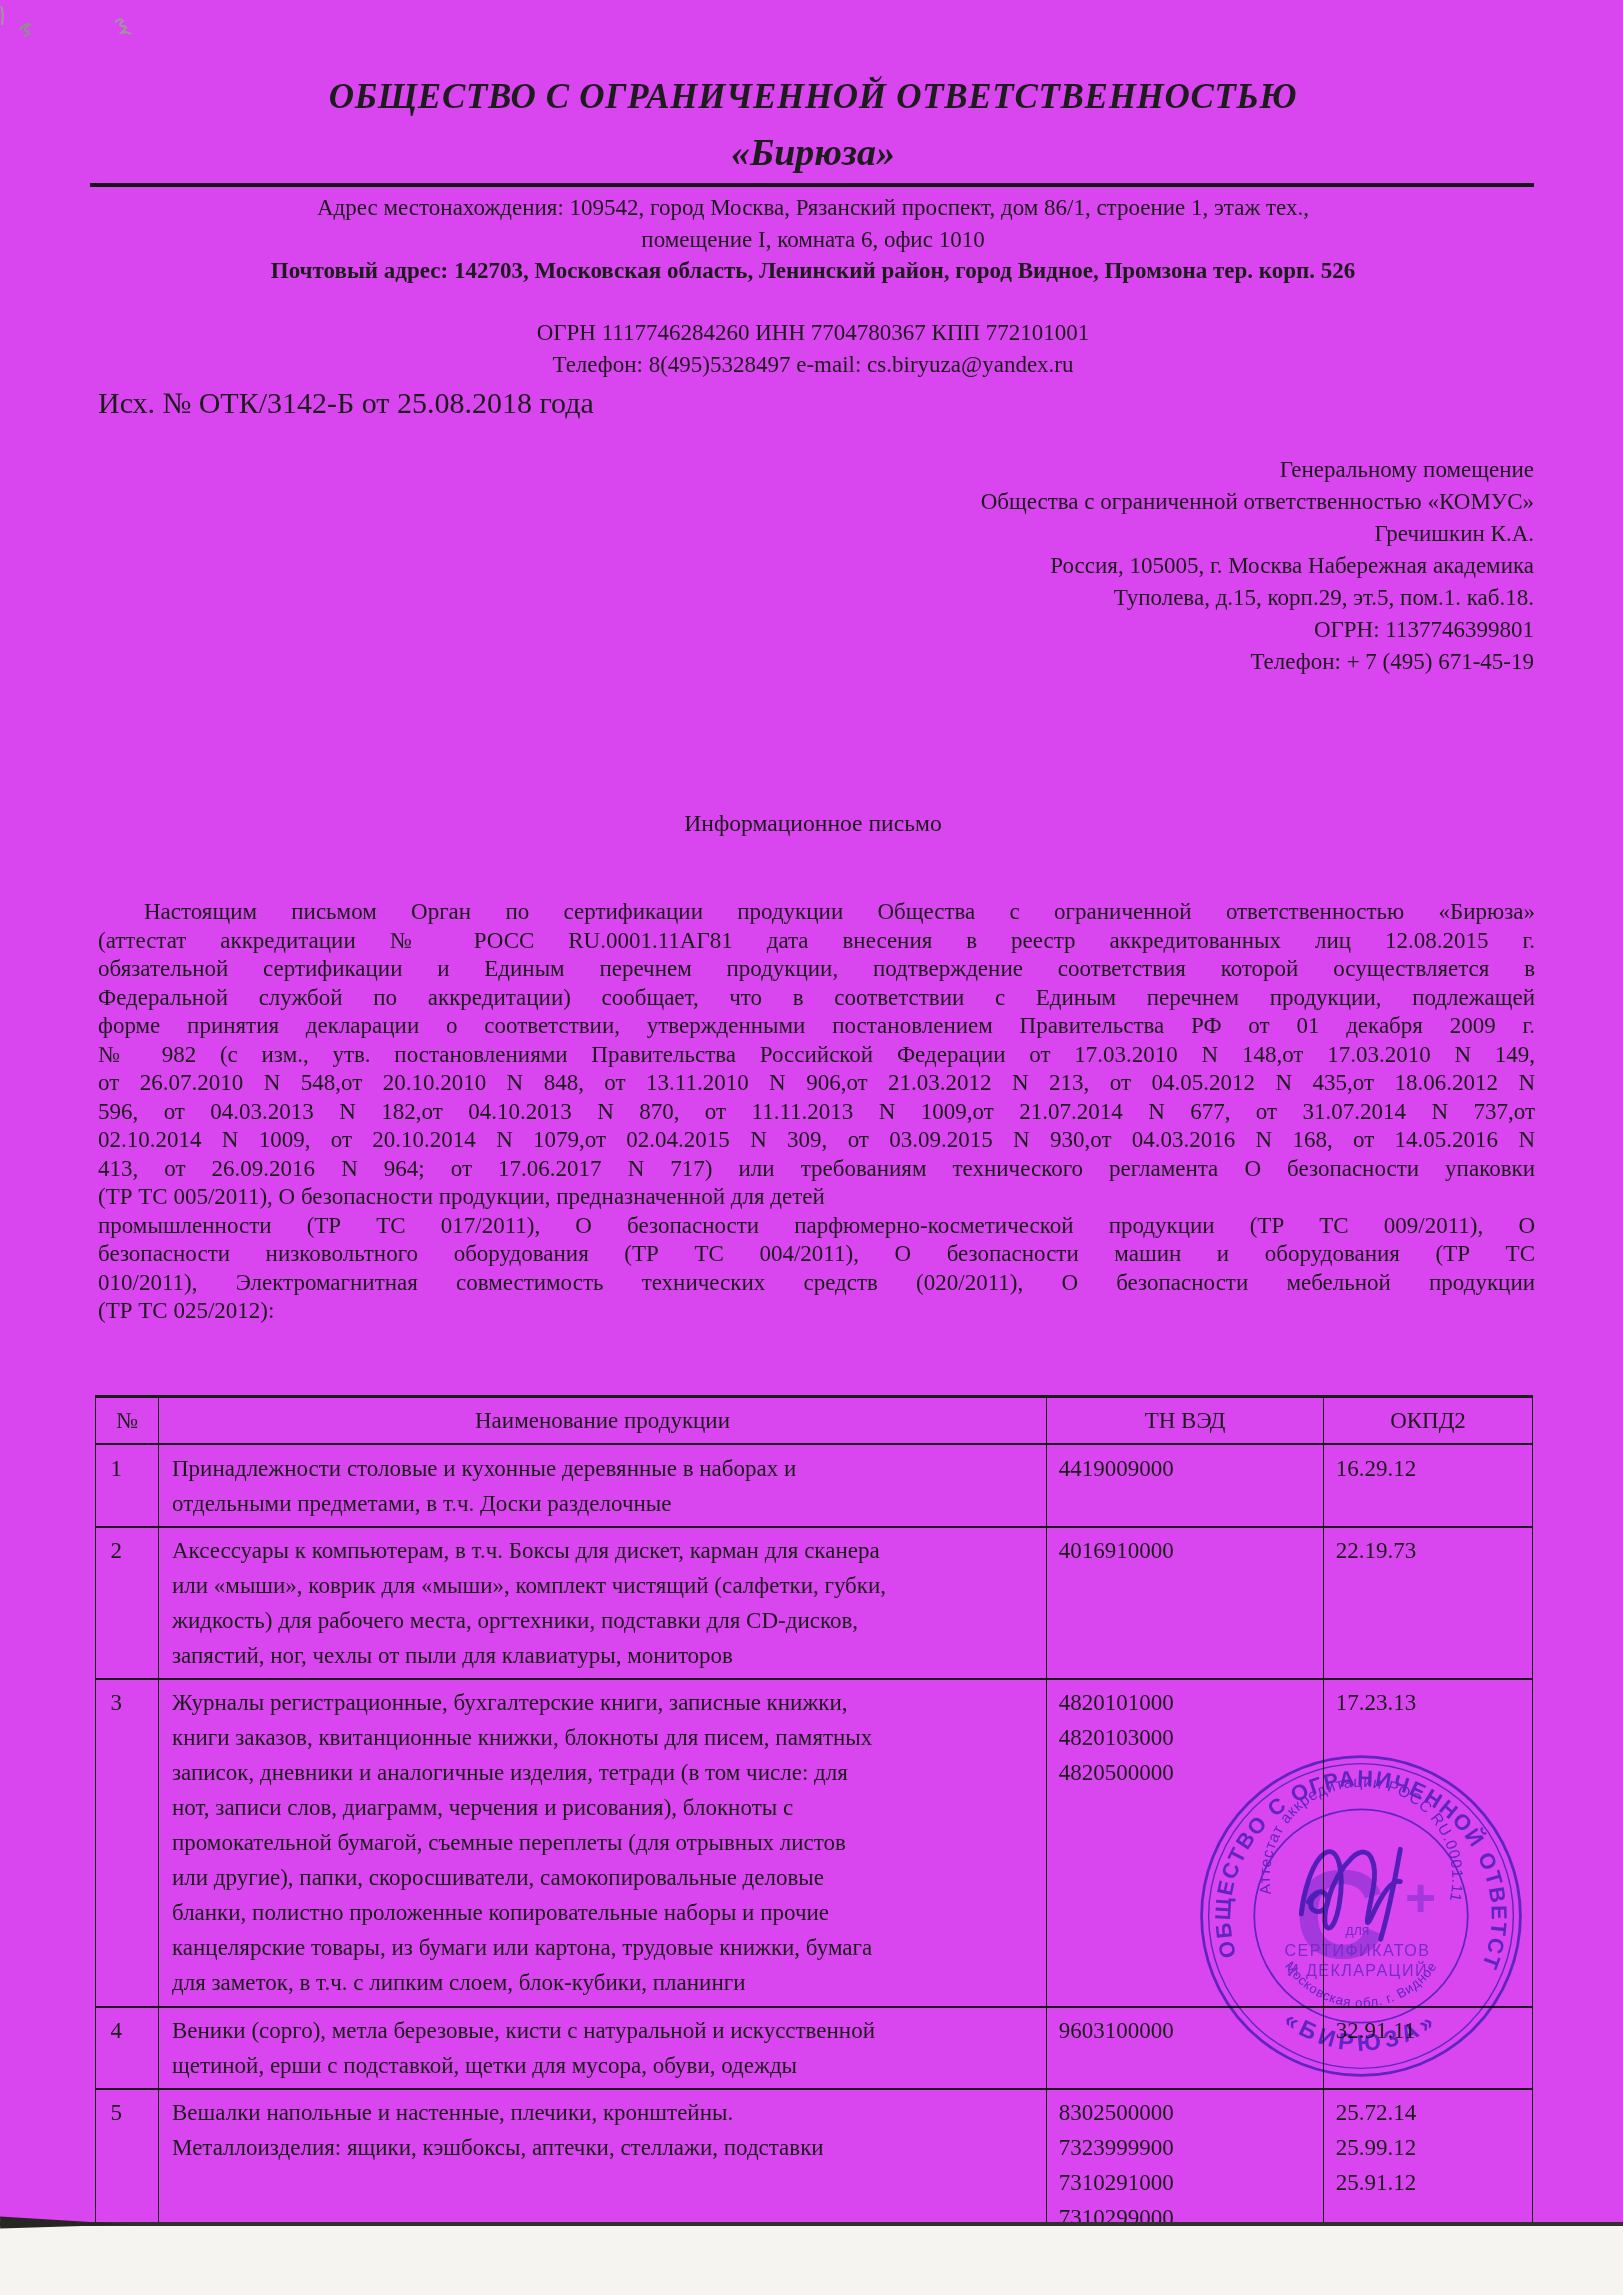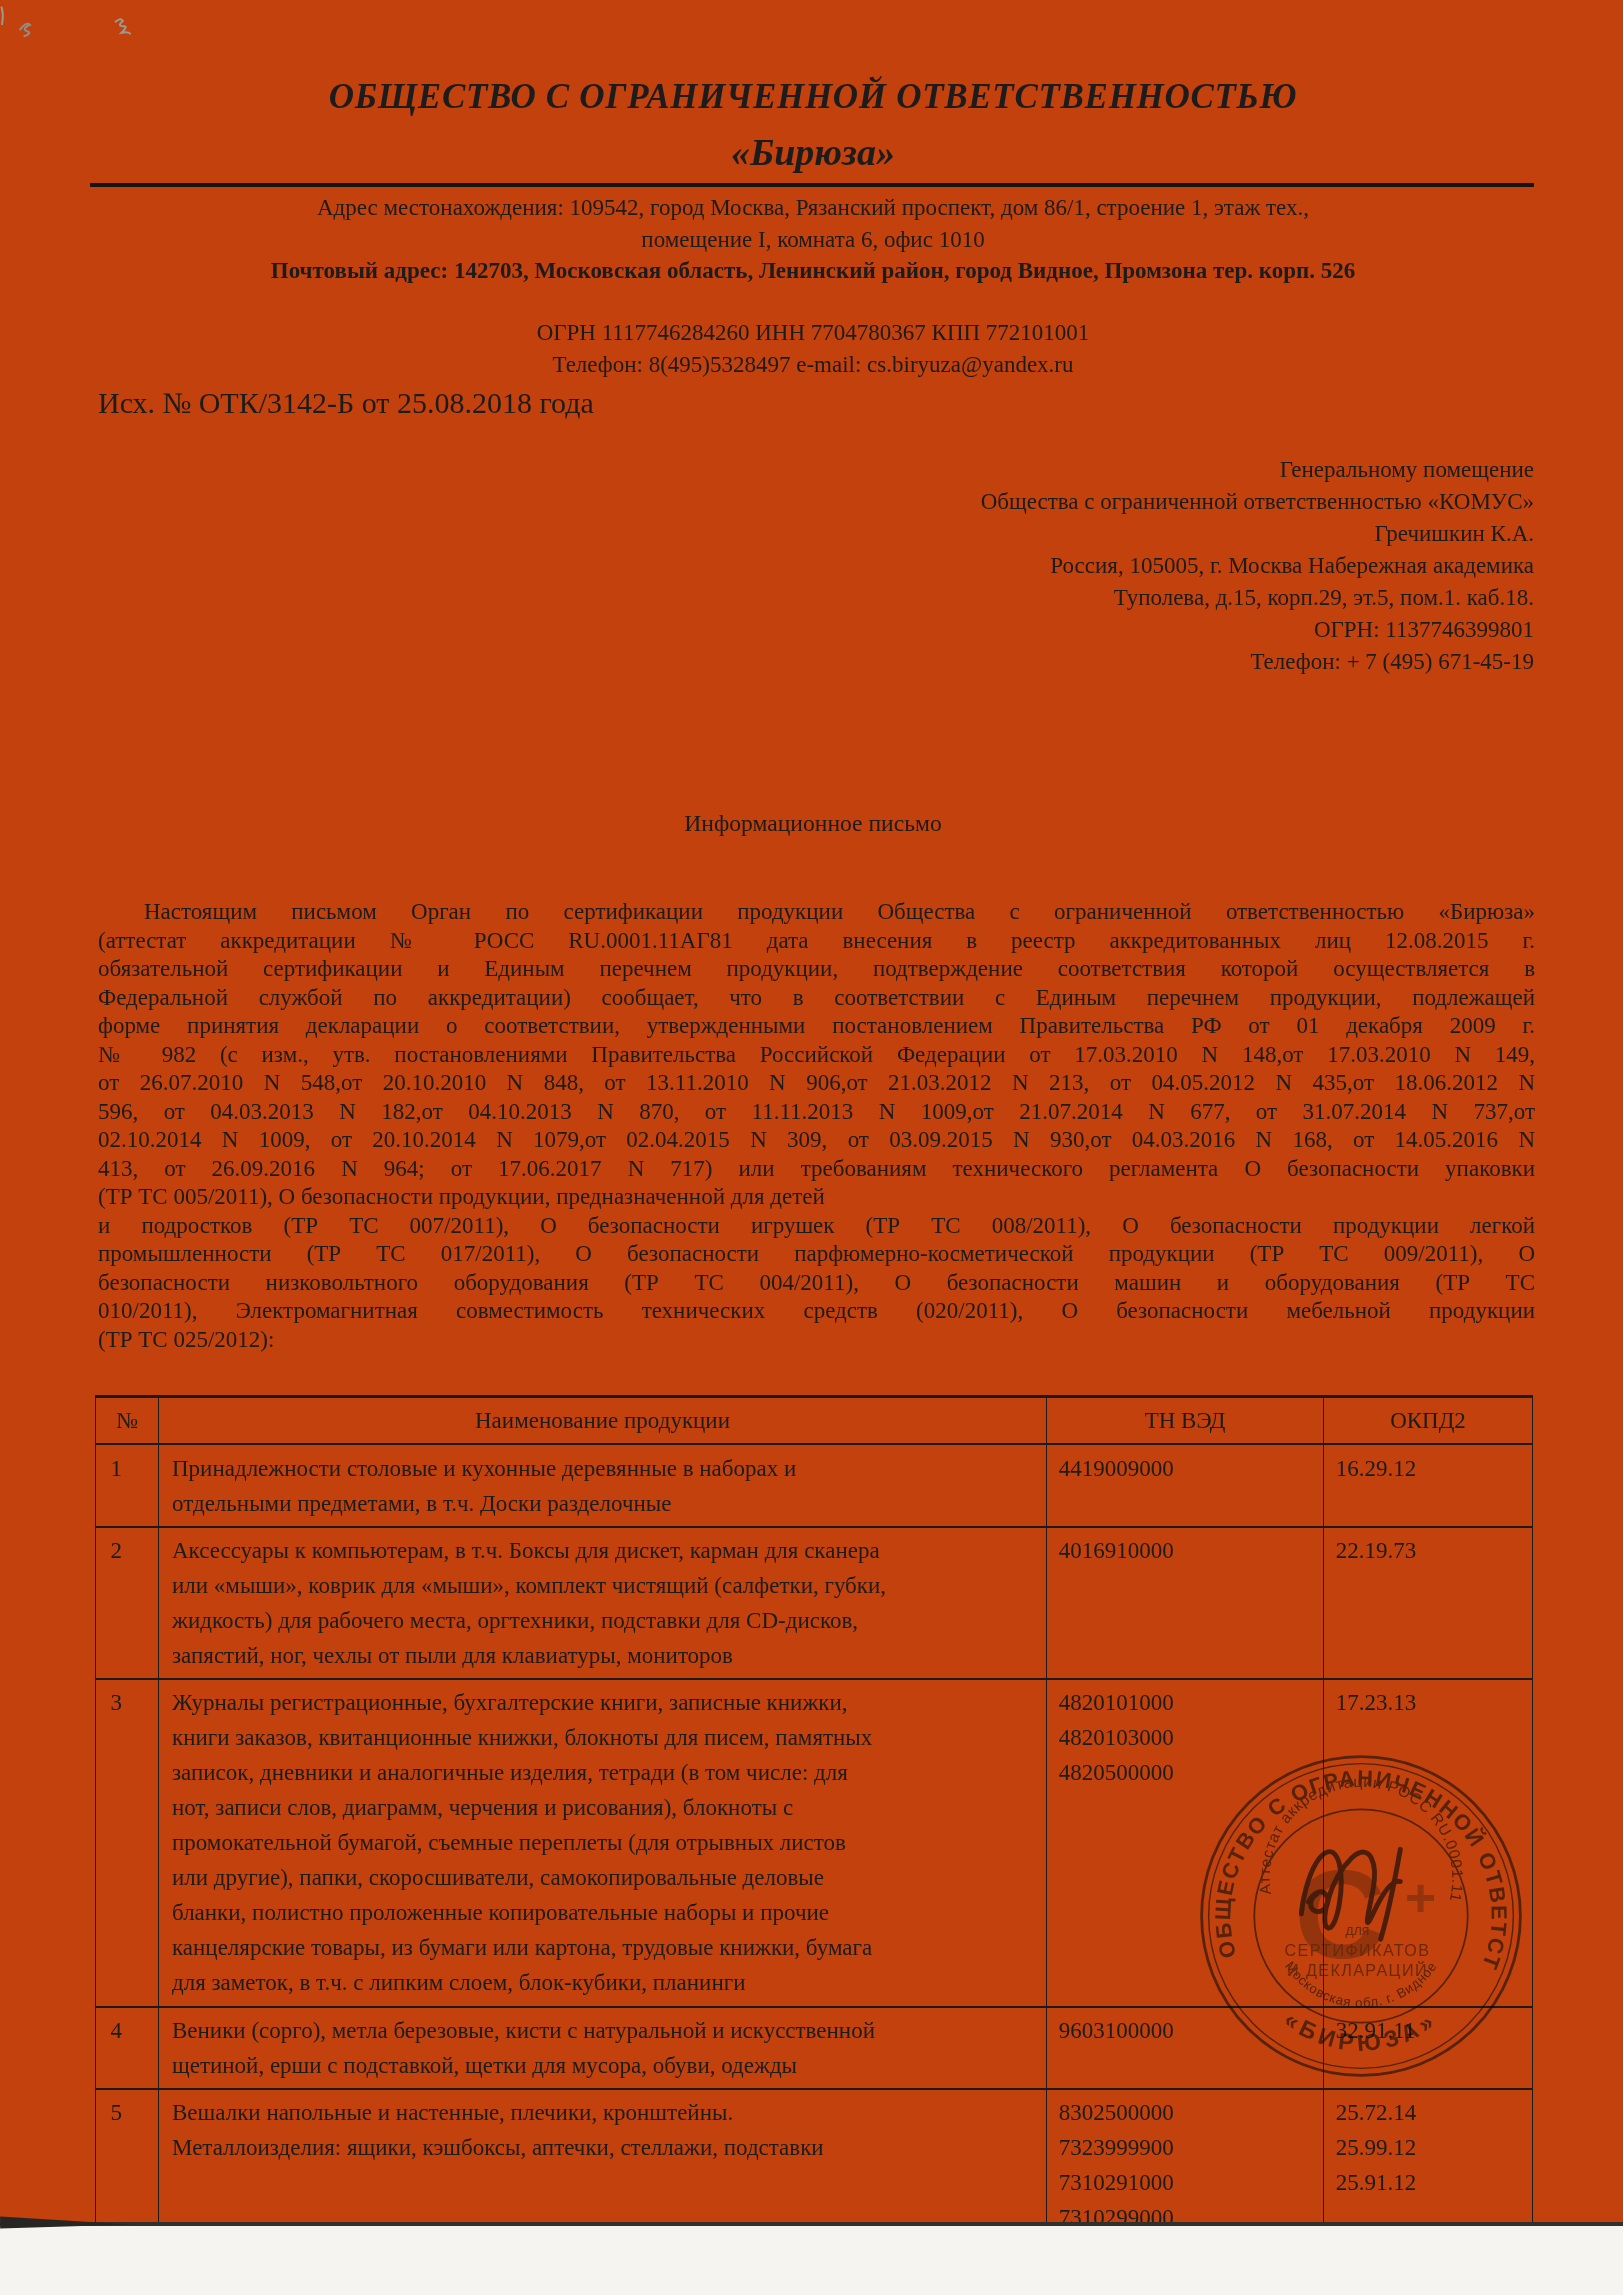--- a/index.html
+++ b/index.html
@@ -1,19 +1,19 @@
 <!DOCTYPE html>
 <html style="font-size:10.5px"><head>
 <meta charset="utf-8">
 <style>
   html,body{margin:0;padding:0;background:#d8d8d4;}
   .page{
     position:relative;
     width:1623px;height:2295px;
-    background:#c2410c;
+    background:#d946ef;
     font-family:"Liberation Serif", serif;
     color:#1c1c1c;
     overflow:hidden;
   }
   .abs{position:absolute;}
   .centered{left:92px;width:1442px;text-align:center;}
   .company-1{top:77px;font-size:35px;font-weight:bold;font-style:italic;letter-spacing:0.7px;}
   .company-2{top:130px;font-size:38px;font-weight:bold;font-style:italic;}
   .rule{top:183px;left:90px;width:1444px;height:3.9px;background:#151515;}
   .addr{font-size:23px;line-height:31px;}
@@ -90,21 +90,20 @@
     <div class="bline jl">(аттестат аккредитации № РОСС RU.0001.11АГ81 дата внесения в реестр аккредитованных лиц 12.08.2015 г.</div>
     <div class="bline jl">обязательной сертификации и Единым перечнем продукции, подтверждение соответствия которой осуществляется в</div>
     <div class="bline jl">Федеральной службой по аккредитации) сообщает, что в соответствии с Единым перечнем продукции, подлежащей</div>
     <div class="bline jl">форме принятия декларации о соответствии, утвержденными постановлением Правительства РФ от 01 декабря 2009 г.</div>
     <div class="bline jl">№ 982 (с изм., утв. постановлениями Правительства Российской Федерации от 17.03.2010 N 148,от 17.03.2010 N 149,</div>
     <div class="bline jl">от 26.07.2010 N 548,от 20.10.2010 N 848, от 13.11.2010 N 906,от 21.03.2012 N 213, от 04.05.2012 N 435,от 18.06.2012 N</div>
     <div class="bline jl">596, от 04.03.2013 N 182,от 04.10.2013 N 870, от 11.11.2013 N 1009,от 21.07.2014 N 677, от 31.07.2014 N 737,от</div>
     <div class="bline jl">02.10.2014 N 1009, от 20.10.2014 N 1079,от 02.04.2015 N 309, от 03.09.2015 N 930,от 04.03.2016 N 168, от 14.05.2016 N</div>
     <div class="bline jl">413, от 26.09.2016 N 964; от 17.06.2017 N 717) или требованиям технического регламента О безопасности упаковки</div>
     <div class="bline lastline">(ТР ТС 005/2011), О безопасности продукции, предназначенной для детей</div>
-    <div class="bline jl">и подростков (ТР ТС 007/2011), О безопасности игрушек (ТР ТС 008/2011), О безопасности продукции легкой</div>
     <div class="bline jl">промышленности (ТР ТС 017/2011), О безопасности парфюмерно-косметической продукции (ТР ТС 009/2011), О</div>
     <div class="bline jl">безопасности низковольтного оборудования (ТР ТС 004/2011), О безопасности машин и оборудования (ТР ТС</div>
     <div class="bline jl">010/2011), Электромагнитная совместимость технических средств (020/2011), О безопасности мебельной продукции</div>
     <div class="bline lastline">(ТР ТС 025/2012):</div>
   </div>
 
   <table class="products">
     <colgroup>
       <col style="width:63px">
         <col style="width:888px">

